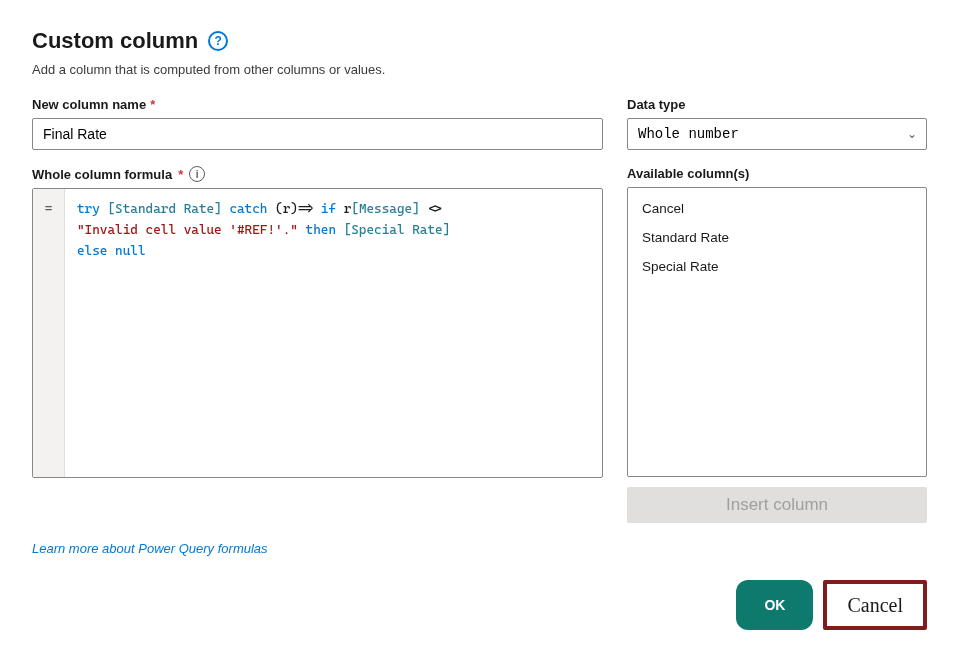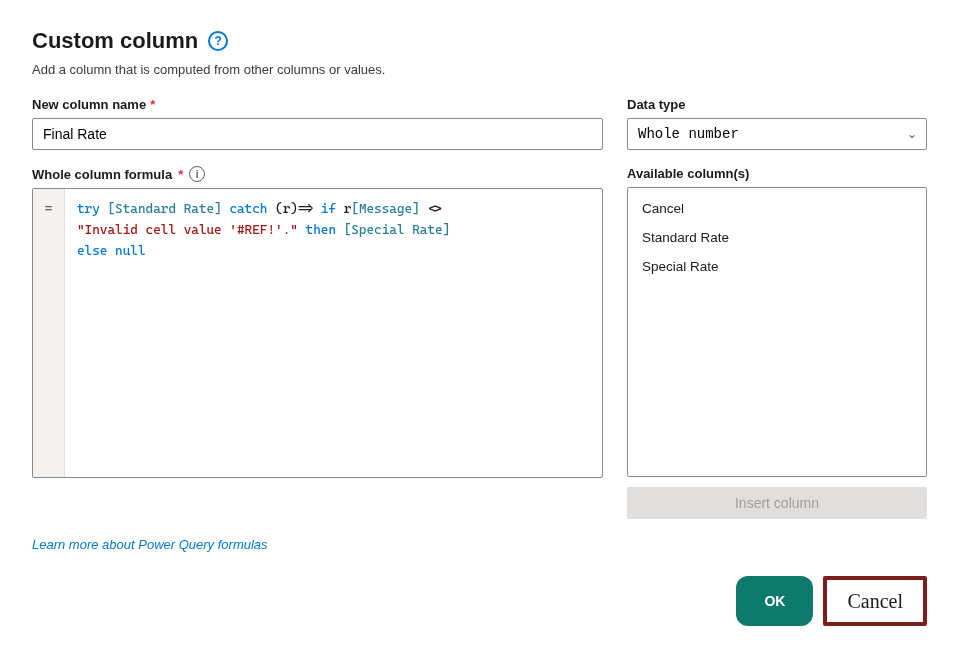--- a/index.html
+++ b/index.html
@@ -195,21 +195,21 @@
       cursor: pointer;
       font-size: 13.5px;
     }
     .insert-col-btn {
       width: 100%;
       margin-top: 10px;
       padding: 8px 0;
       background: #e1dfdd;
       border: none;
       border-radius: 2px;
-      font-size: 14px;
+      font-size: 17px;
       color: #a19f9d;
       cursor: not-allowed;
       font-family: inherit;
     }
     .learn-more {
       color: #0078d4;
       text-decoration: none;
       font-size: 13px;
       display: inline-block;
       margin-top: 6px;

